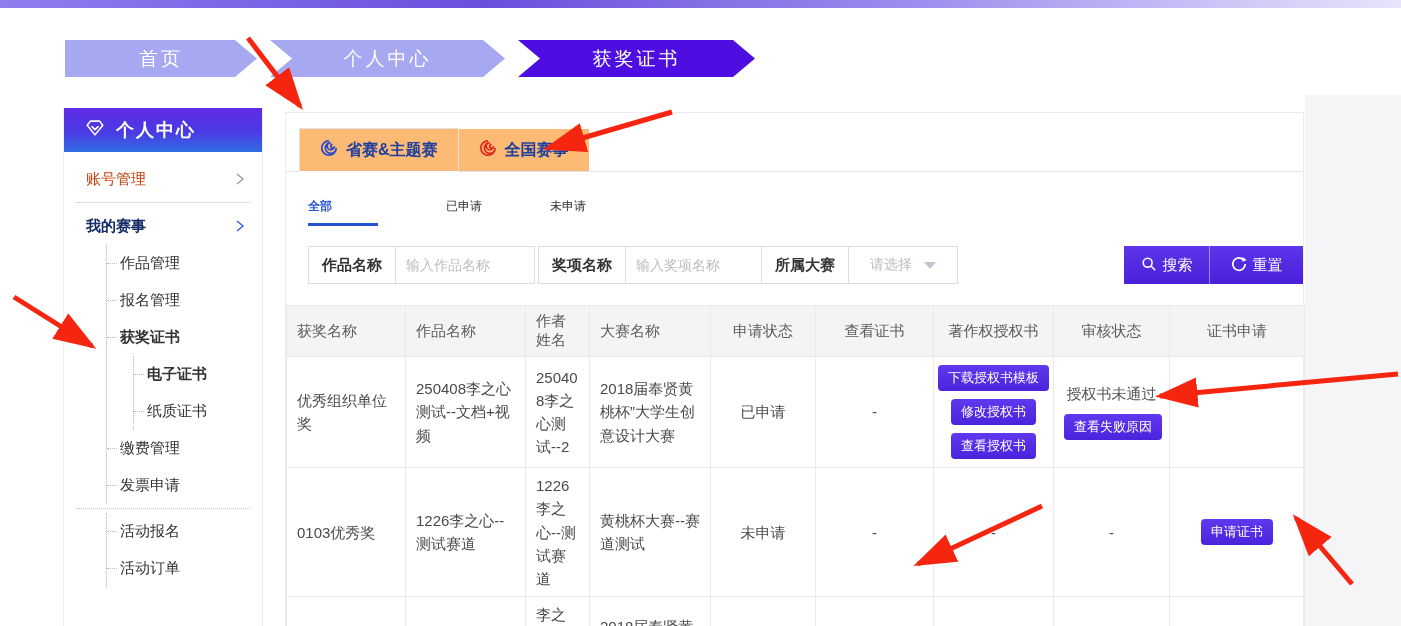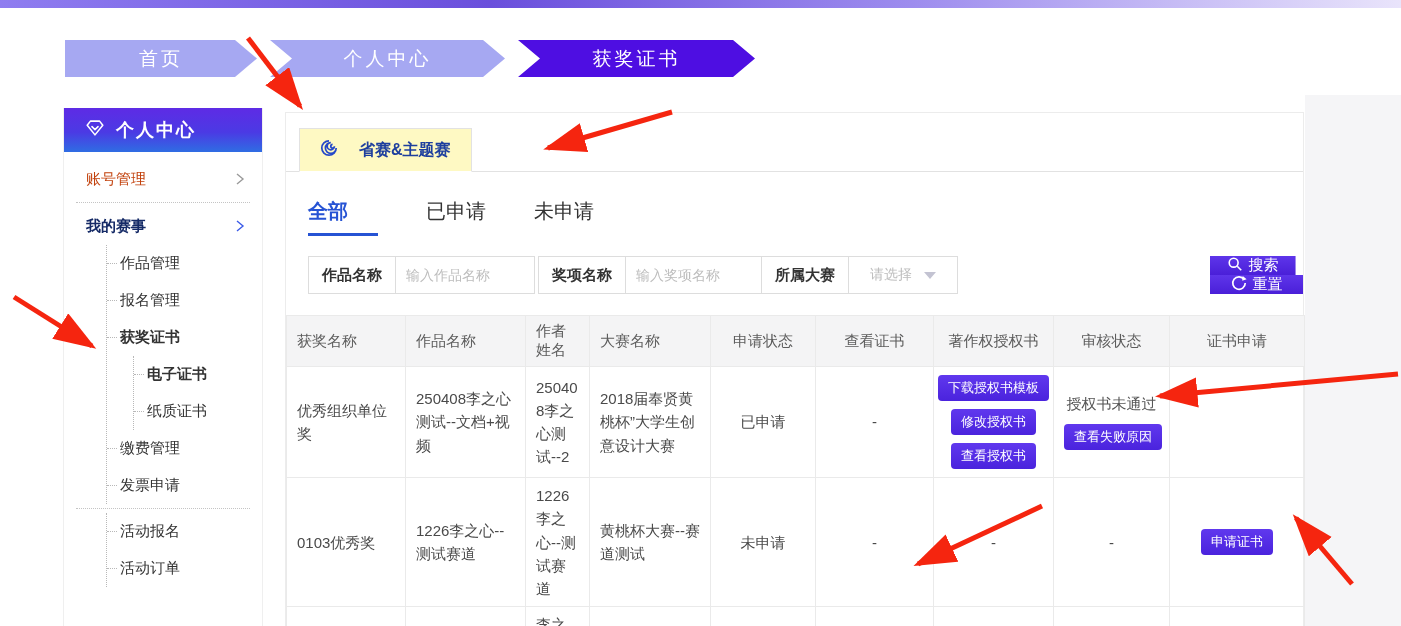--- a/index.html
+++ b/index.html
@@ -42,44 +42,44 @@
   .tree  { margin-left:42px; border-left:1px dotted #b8b8b8; }
   .tree2 { margin-left:26px; border-left:1px dotted #b8b8b8; }
   .titem { position:relative; height:37px; display:flex; align-items:center; padding-left:13px;
            font-size:15px; color:#333; }
   .titem::before { content:""; position:absolute; left:0; top:18px; width:10px; border-top:1px dotted #b8b8b8; }
 
   
   .card { position:absolute; left:285px; top:112px; width:1019px; height:560px;
           background:#fff; border:1px solid #ececec; }
   .tabbar { display:flex; align-items:flex-end; border-bottom:1px solid #e2e2e2; padding:15px 0 0 13px; }
-  .tab { display:flex; align-items:center; gap:21px; padding:10px 20px; font-size:16px; font-weight:bold;
-         color:#1e3f9e; background:#fef9c3; cursor:pointer; }
+  .tab { display:flex; align-items:center; gap:8px; padding:10px 20px; font-size:16px; font-weight:bold;
+         color:#1e3f9e; background:#fdba74; cursor:pointer; }
   .tab.active { border:1px solid #e2e2e2; border-bottom:1px solid #fff; margin-bottom:-1px; }
   .tab-icon-blue { color:#2549c8; }
   .tab-icon-red  { color:#e3281b; }
 
-  .subtabs { display:flex; gap:48px; margin:26px 0 0 22px; font-size:20px; }
+  .subtabs { display:flex; gap:68px; margin:26px 0 0 22px; font-size:12px; }
   .stab { color:#333; padding-bottom:11px; cursor:pointer; }
   .stab.active { color:#2653d4; font-weight:bold; border-bottom:3px solid #2653d4; padding-bottom:8px;
                  min-width:70px; text-align:left; }
 
   .filterrow { position:relative; height:38px; margin-top:20px; }
   .fgroup { position:absolute; display:flex; height:38px; }
   .flabel { display:flex; align-items:center; padding:0 13px; border:1px solid #ddd;
             font-size:15px; font-weight:bold; color:#333; background:#fff; white-space:nowrap; }
   .finput { width:140px; border:1px solid #ddd; margin-left:-1px; padding:0 10px; font-size:14px;
             color:#333; outline:none; font-family:inherit; }
   .finput::placeholder { color:#bdbdbd; }
   .fselect { width:110px; border:1px solid #ddd; margin-left:-1px; display:flex; align-items:center;
              padding:0 21px; font-size:14px; color:#bdbdbd; justify-content:space-between; cursor:pointer; }
   .caret { width:0; height:0; border-left:6px solid transparent; border-right:6px solid transparent;
            border-top:7px solid #c3c3d2; }
   .g1 { left:22px; } .g2 { left:252px; } .g3 { left:475px; }
-  .btns { position:absolute; right:0; top:0; height:38px; display:flex;flex-direction:column; }
+  .btns { position:absolute; right:0; top:0; height:38px; display:flex; }
   .pbtn { height:38px; border:none; color:#fff; font-size:15px; font-family:inherit; cursor:pointer;
           background:linear-gradient(180deg,#5e35ea,#4a1fd8); display:flex; align-items:center;
           justify-content:center; gap:6px; }
   .pbtn.search { width:86px; border-right:1px solid rgba(255,255,255,.45); }
   .pbtn.reset  { width:93px; }
 
   
   table { border-collapse:collapse; table-layout:fixed; width:1018px; margin-top:21px; }
   th, td { border:1px solid #eaeaea; font-weight:normal; font-size:15px; padding:6px 10px;
            vertical-align:middle; word-break:break-all; }
@@ -180,20 +180,28 @@
 <div class="card">
 
   <div class="tabbar">
     <div class="tab active">
       <span class="tab-icon-blue">
         <svg width="18" height="18" viewBox="0 0 20 20">
             <path d="M10 2 a8 8 0 1 0 8 8 a6 6 0 1 1 -6 -6 a4 4 0 1 0 4 4 a2 2 0 1 1 -2 -2" fill="none" stroke="currentColor" stroke-width="1.9"></path>
           </svg>
       </span>
       <span>省赛&amp;主题赛</span>
+    </div>
+    <div class="tab">
+      <span class="tab-icon-red">
+        <svg width="18" height="18" viewBox="0 0 20 20">
+            <path d="M10 2 a8 8 0 1 0 8 8 a6 6 0 1 1 -6 -6 a4 4 0 1 0 4 4 a2 2 0 1 1 -2 -2" fill="none" stroke="currentColor" stroke-width="1.9"></path>
+          </svg>
+      </span>
+      <span>全国赛事</span>
     </div>
   </div>
 
   <div class="subtabs">
     <div class="stab active">全部</div>
     <div class="stab">已申请</div>
     <div class="stab">未申请</div>
   </div>
 
   <div class="filterrow">

